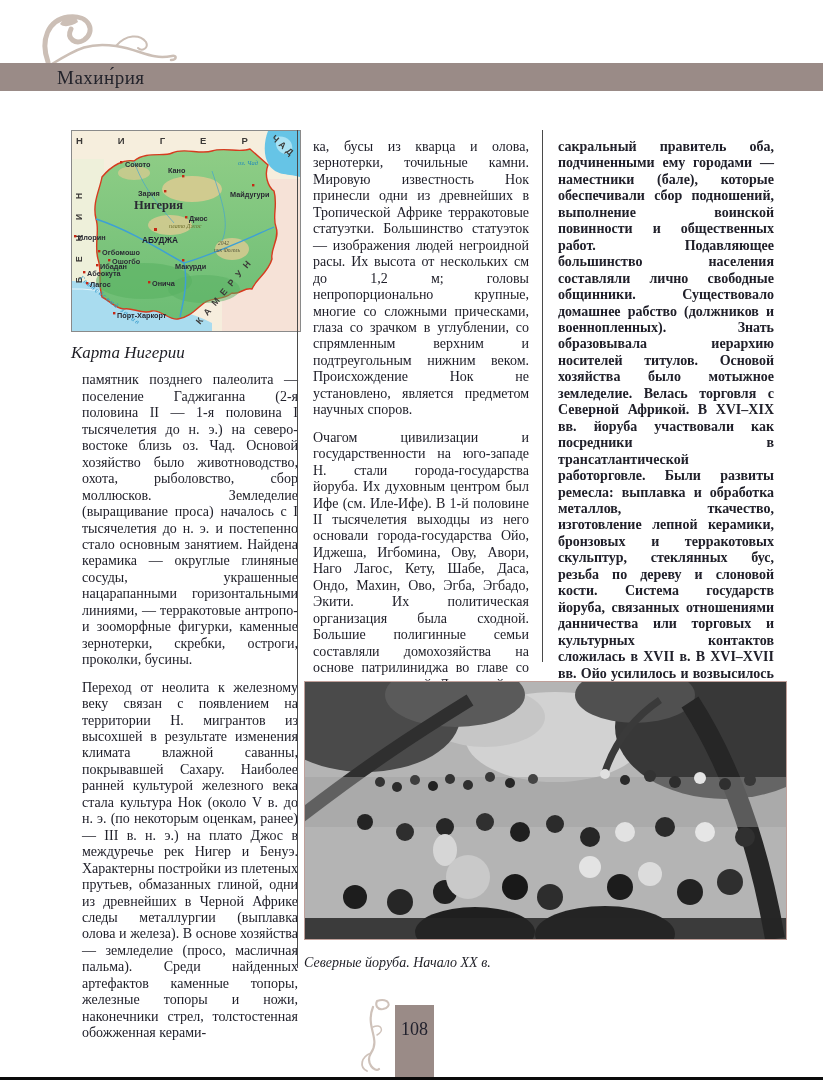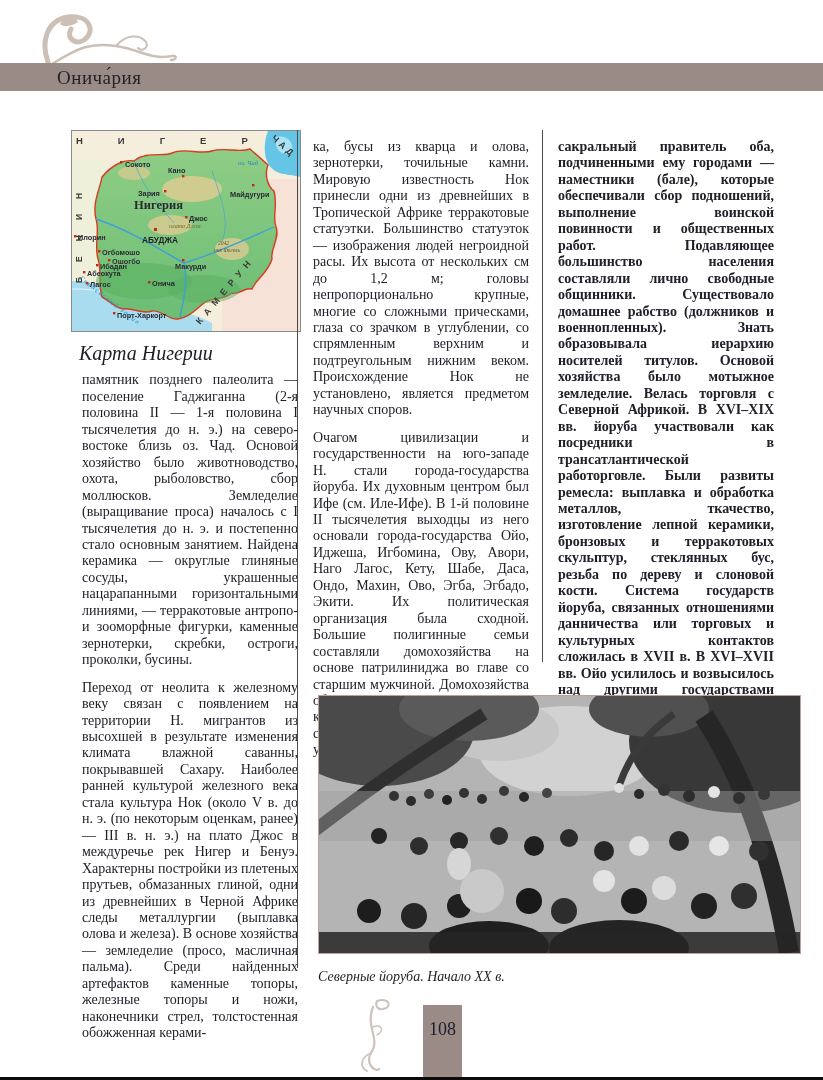--- a/index.html
+++ b/index.html
@@ -15,28 +15,28 @@
   .col p{margin:11px;}
   .col1{left:71px;}
   .col2{left:302px;}
   .col3{left:547px;font-weight:bold;}
   .vsep{position:absolute;width:1px;background:#4a4a4a;}
   .vsep1{left:297px;top:130px;height:838px;}
   .vsep2{left:542px;top:130px;height:532px;}
   
   .map-figure{margin:2px 0 11px 0;}
   .map-frame{width:228px;height:200px;border:1px solid #8a8a8a;display:block;}
-  .map-caption{font-style:italic;font-size:20px;margin:13px 0 11px 8px;color:#1d1d24;text-align:left;}
-  
-  .photo-figure{position:absolute;left:302px;top:679px;margin:16px;}
+  .map-caption{font-style:italic;font-size:17px;margin:13px 0 11px 0;color:#1d1d24;text-align:left;}
+  
+  .photo-figure{position:absolute;left:302px;top:679px;margin:2px;}
   .photo-frame{display:block;width:481px;height:257px;border:1px solid #c0a09a;}
   .photo-caption{font-style:italic;font-size:14px;margin-top:15px;color:#1d1d24;}
   
   .pageno-block{position:absolute;left:395px;top:1005px;width:39px;height:72px;background:#9a8b87;
-                display:flex;align-items:flex-start;justify-content:center;margin-left:28px;}
+                display:flex;align-items:flex-start;justify-content:center;}
   .pageno{font-size:18px;color:#20202c;margin-top:14px;}
   .ornament-bottom{position:absolute;left:347px;top:997px;}
   .bottom-line{position:absolute;left:0;top:1077px;width:823px;height:3px;background:#0b0b0b;}
   .map-sans{font-family:"Liberation Sans",sans-serif;}
 </style>
 </head>
 <body>
 
 <div class="page">
 
@@ -44,21 +44,21 @@
     <g stroke="#ccbfb6" fill="none" stroke-linecap="round">
       <path d="M10,50 C2,28 10,8 30,5 C52,2 58,20 46,28 C38,33 28,27 33,17" stroke-width="5"></path>
       <path d="M14,52 C40,36 52,30 78,34 C104,38 112,48 134,44 C139,43 139,48 133,48" stroke-width="2.5"></path>
       <path d="M78,34 C88,22 102,22 108,30 C111,36 104,40 100,36" stroke-width="2"></path>
       <path d="M10,48 C6,56 14,62 18,58" stroke-width="2"></path>
     </g>
     <path d="M22,12 C28,2 38,2 40,10 C34,14 26,16 22,12" fill="#ccbfb6"></path>
   </svg>
 
   <div class="title-band">
-    <span class="page-title">Онича́рия</span>
+    <span class="page-title">Махин́рия</span>
   </div>
 
   <div class="col col1">
     <figure class="map-figure">
       <svg class="map-frame" viewBox="0 0 228 200">
         <defs>
           <linearGradient id="land" x1="0" y1="0" x2="0" y2="1">
             <stop offset="0" stop-color="#8fcd86"></stop>
               <stop offset="1" stop-color="#6cbd74"></stop>
           </linearGradient>

